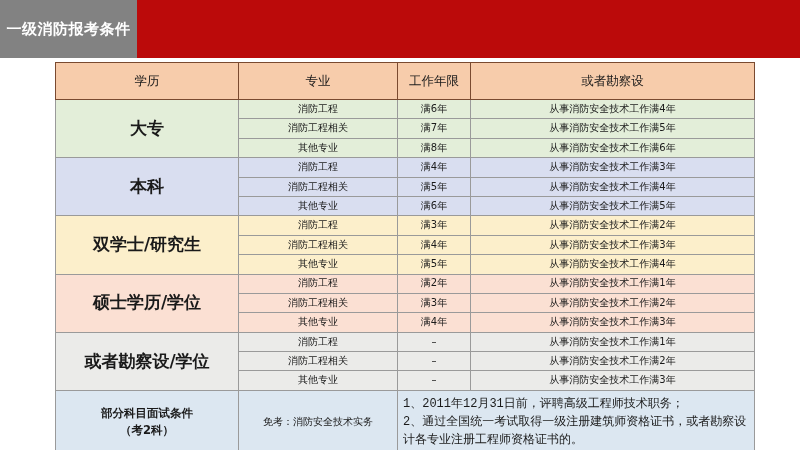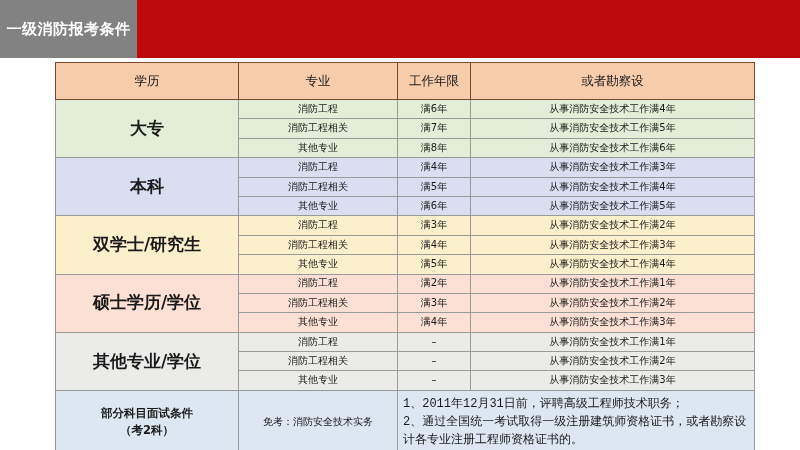--- a/index.html
+++ b/index.html
@@ -130,21 +130,21 @@
           <td class="b-pink">满3年</td>
           <td class="b-pink">从事消防安全技术工作满2年</td>
         </tr>
         <tr>
           <td class="b-pink">其他专业</td>
           <td class="b-pink">满4年</td>
           <td class="b-pink">从事消防安全技术工作满3年</td>
         </tr>
 
         <tr>
-          <td class="deg b-gray" rowspan="3">其他专业/学位</td>
+          <td class="deg b-gray" rowspan="3">或者勘察设/学位</td>
           <td class="b-gray">消防工程</td>
           <td class="b-gray">–</td>
           <td class="b-gray">从事消防安全技术工作满1年</td>
         </tr>
         <tr>
           <td class="b-gray">消防工程相关</td>
           <td class="b-gray">–</td>
           <td class="b-gray">从事消防安全技术工作满2年</td>
         </tr>
         <tr>

